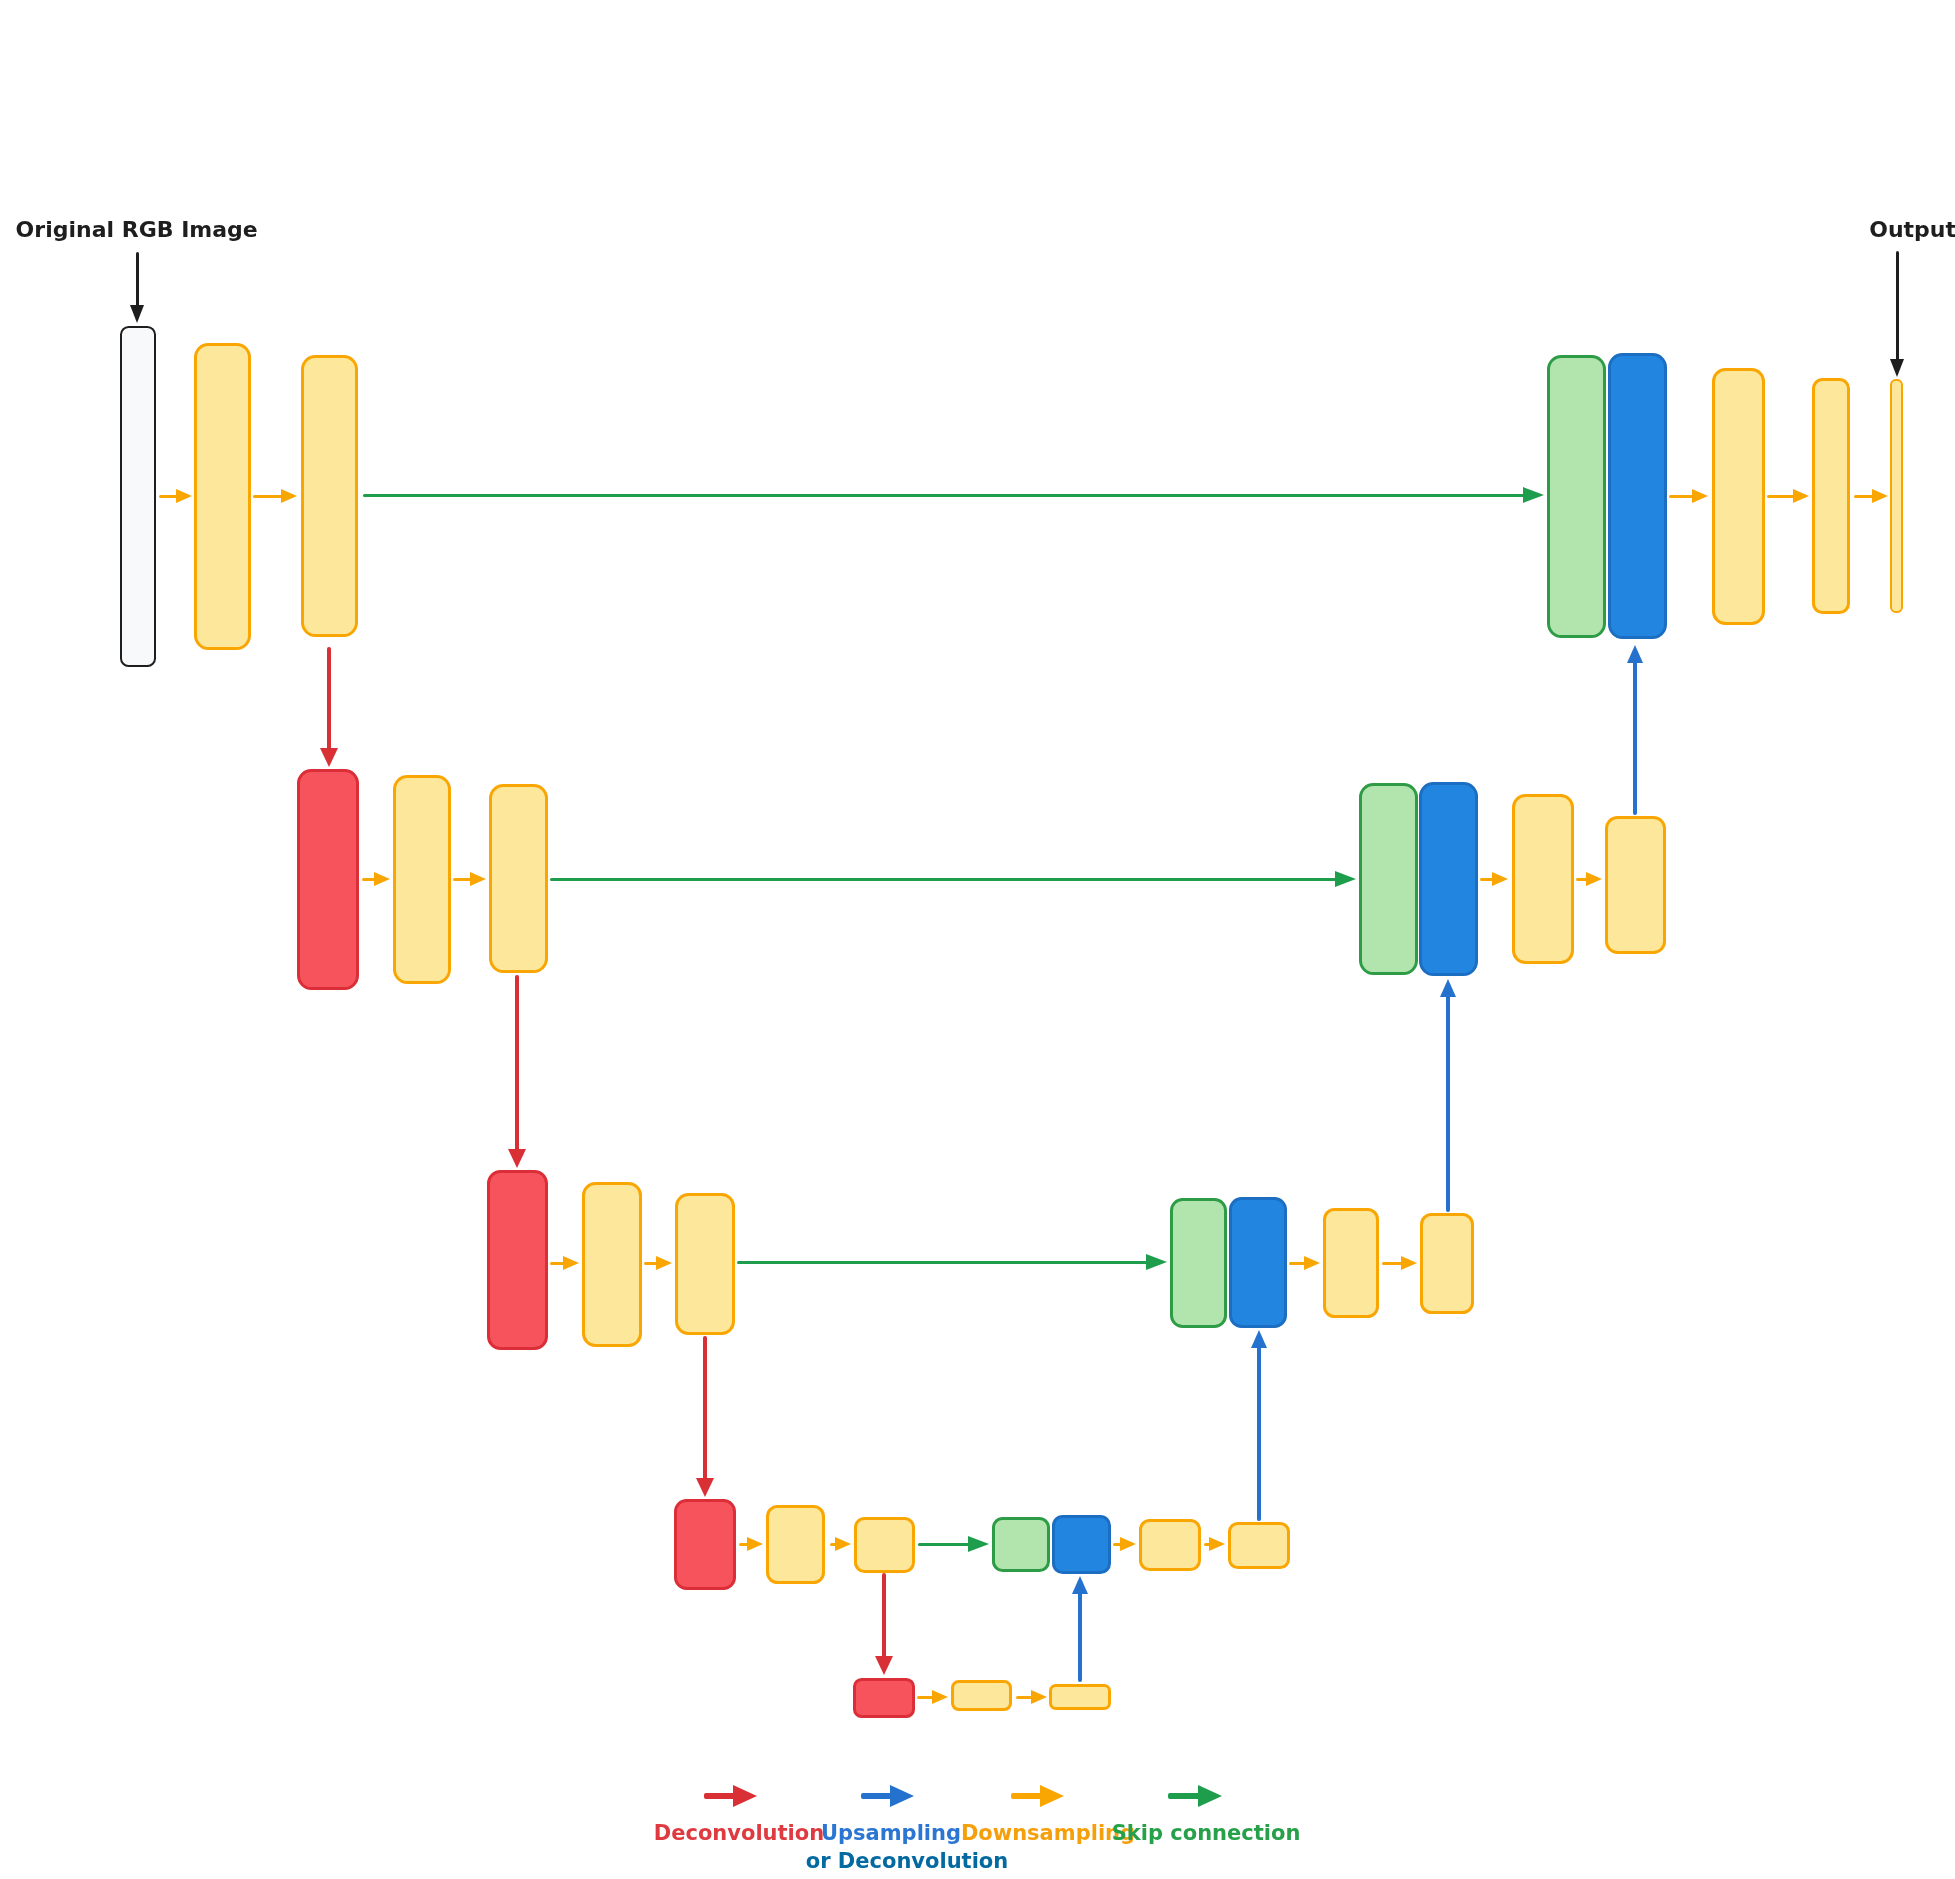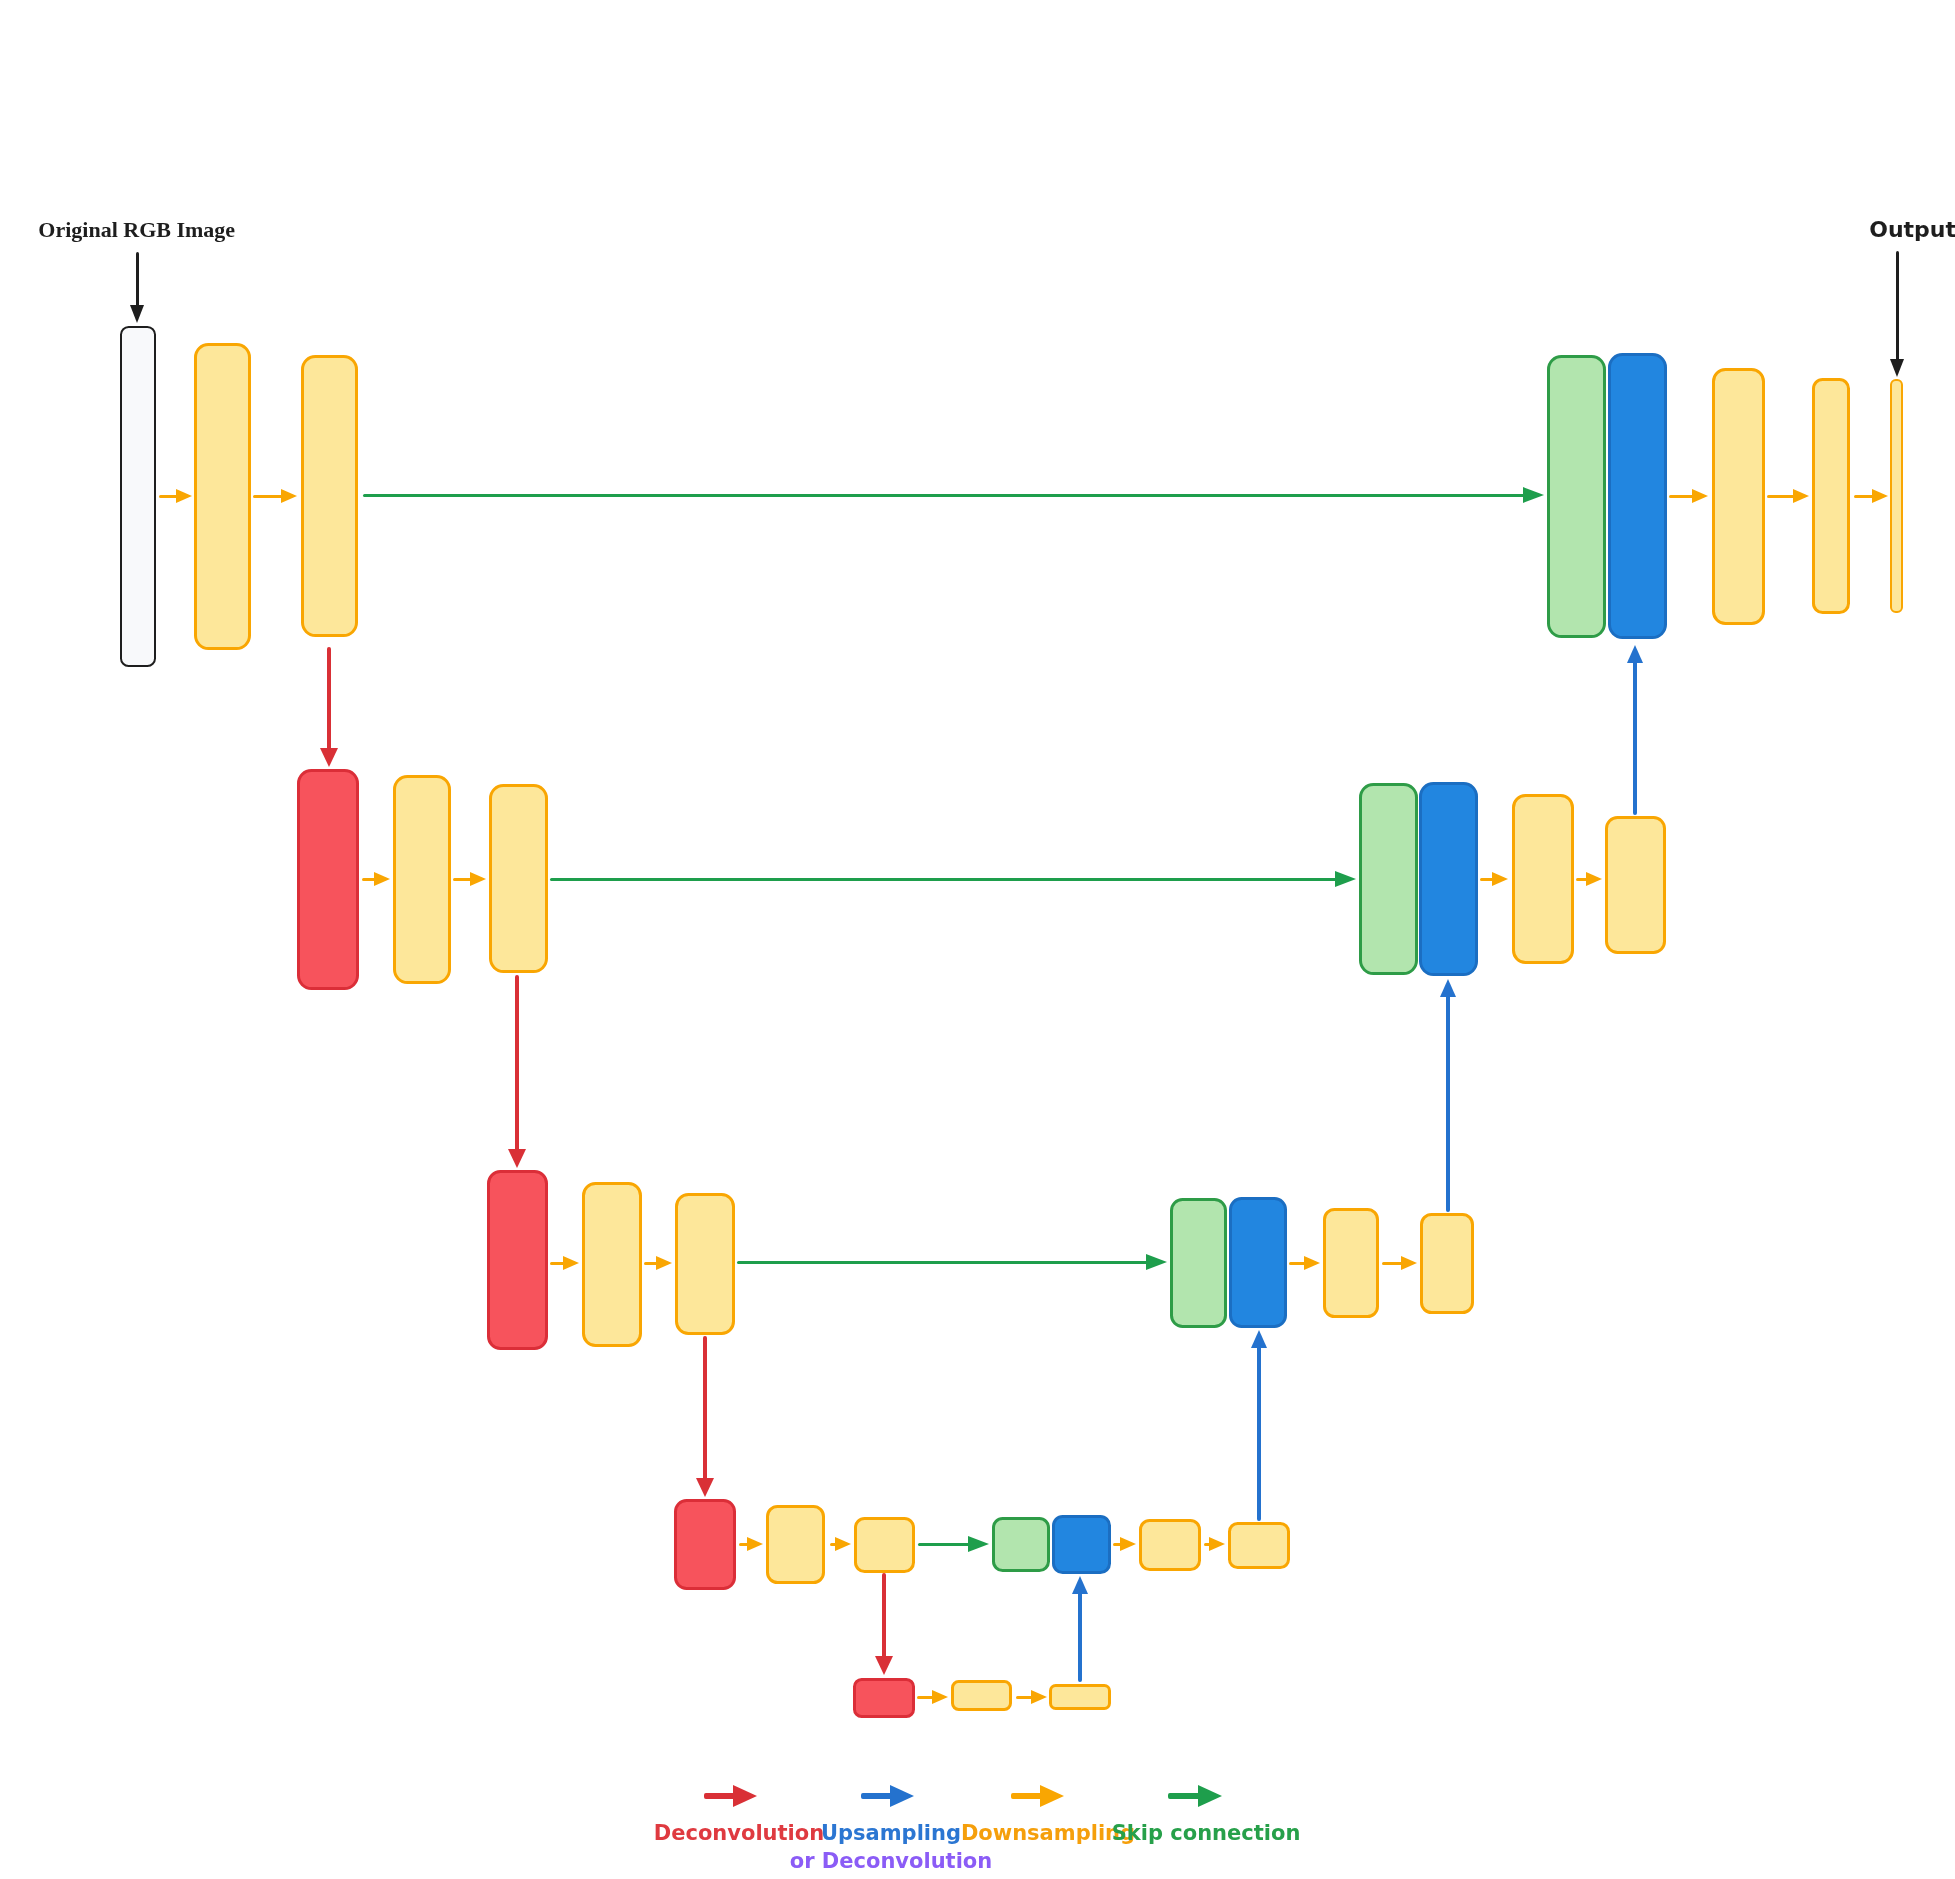--- a/index.html
+++ b/index.html
@@ -12,21 +12,21 @@
   }
   #page-title{
     position:absolute;left:0;right:0;top:14.4px;margin:0;
     text-align:center;font-size:72px;font-weight:600;color:#1e1e1e;
     letter-spacing:1.9px;
   }
   .note-label{
     position:absolute;font-size:22px;font-weight:600;color:#1e1e1e;
     text-align:center;white-space:nowrap;
   }
-  #input-label{left:7.2px;top:217px;width:259px;font-family:Liberation Serif, serif;}
+  #input-label{left:7.2px;top:217px;width:259px;}
   #output-label{left:1831px;top:217px;width:125px;text-align:right;}
   .block{position:absolute;box-sizing:border-box;border-style:solid;}
   .arrow{position:absolute;}
   .arrow .shaft{position:absolute;border-radius:1.9px;}
   .arrow .head{position:absolute;width:0;height:0;}
   .legend-label{
     position:absolute;font-size:21px;font-weight:600;text-align:center;white-space:nowrap;
   }
 </style>
 </head>
@@ -207,21 +207,21 @@
       <div class="arrow" style="left: 704px; top: 1785px; width: 53px; height: 22px;">
         <div class="shaft" style="left: 0px; top: 8px; width: 32px; height: 6.2px; background: rgb(217, 48, 54);"></div>
         <div class="head" style="right: 0px; top: 0px; border-top: 11px solid transparent; border-bottom: 11px solid transparent; border-left: 24px solid rgb(217, 48, 54);"></div>
       </div>
       <div class="legend-label" style="left: 547px; top: 1821px; width: 384px; color: rgb(223, 58, 64);">Deconvolution</div>
       <div class="arrow" style="left: 861px; top: 1785px; width: 53px; height: 22px;">
         <div class="shaft" style="left: 0px; top: 8px; width: 32px; height: 6.2px; background: rgb(36, 114, 206);"></div>
         <div class="head" style="right: 0px; top: 0px; border-top: 11px solid transparent; border-bottom: 11px solid transparent; border-left: 24px solid rgb(36, 114, 206);"></div>
       </div>
       <div class="legend-label" style="left: 699px; top: 1821px; width: 384px; color: rgb(43, 118, 210);">Upsampling</div>
-      <div class="legend-label" style="left: 699px; top: 1849px; width: 384px; color: #8b5cf6;">or Deconvolution</div>
+      <div class="legend-label" style="left: 715px; top: 1849px; width: 384px; color: #0369a1;">or Deconvolution</div>
       <div class="arrow" style="left: 1011px; top: 1785px; width: 53px; height: 22px;">
         <div class="shaft" style="left: 0px; top: 8px; width: 32px; height: 6.2px; background: rgb(249, 166, 2);"></div>
         <div class="head" style="right: 0px; top: 0px; border-top: 11px solid transparent; border-bottom: 11px solid transparent; border-left: 24px solid rgb(249, 166, 2);"></div>
       </div>
       <div class="legend-label" style="left: 856px; top: 1821px; width: 384px; color: rgb(245, 159, 11);">Downsampling</div>
       <div class="arrow" style="left: 1168px; top: 1785px; width: 54px; height: 22px;">
         <div class="shaft" style="left: 0px; top: 8px; width: 33px; height: 6.2px; background: rgb(30, 158, 76);"></div>
         <div class="head" style="right: 0px; top: 0px; border-top: 11px solid transparent; border-bottom: 11px solid transparent; border-left: 24px solid rgb(30, 158, 76);"></div>
       </div>
       <div class="legend-label" style="left: 1014px; top: 1821px; width: 384px; color: rgb(39, 160, 74);">Skip connection</div>

